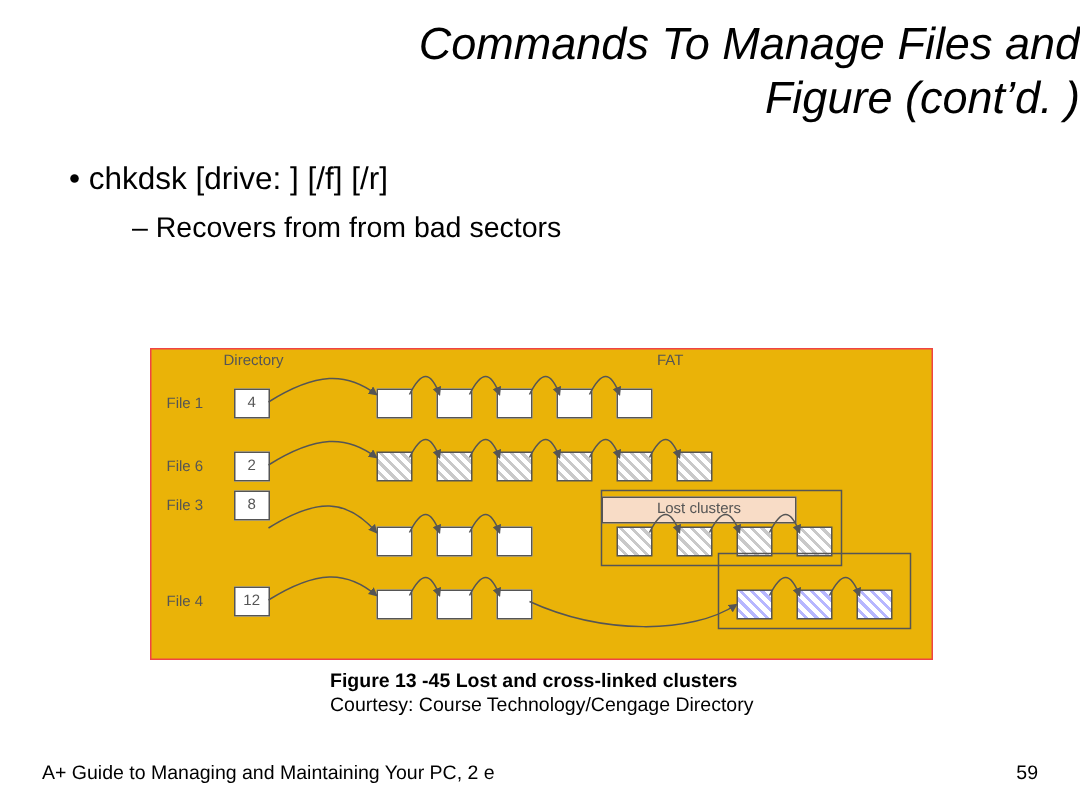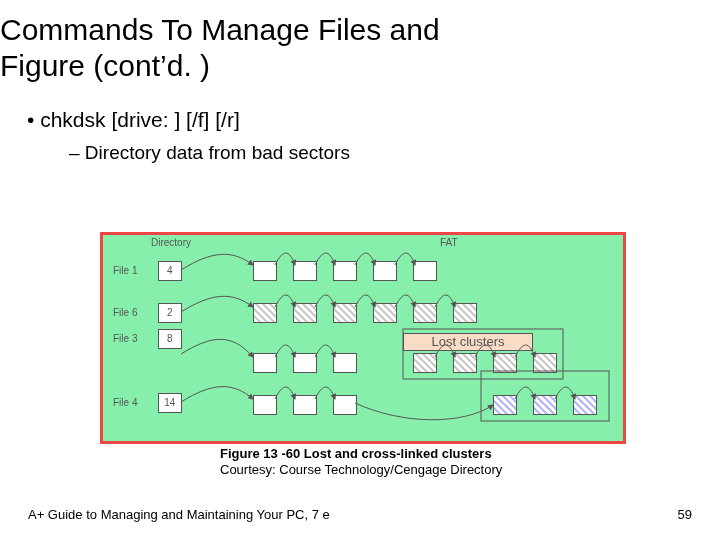--- a/index.html
+++ b/index.html
@@ -12,28 +12,30 @@
     color: #000;
     position: relative;
   }
   .slide {
     width: 720px;
     height: 540px;
     position: relative;
     box-sizing: border-box;
   }
   .title {
-    text-align: left;
+    text-align: right;
     font-size: 30px;
     font-weight: 400;
     padding-top: 12px;
     line-height: 1.2;
+    font-style: italic;
   }
   .body {
     padding: 24px 40px 0 27px;
+    margin-left: 19px;
   }
   .b1 {
     font-size: 21px;
     margin-bottom: 10px;
   }
   .b1::before {
     content: "• ";
   }
   .b2 {
     font-size: 19px;
@@ -63,22 +65,22 @@
     font-size: 13px;
   }
 
   
   .fig {
     position: absolute;
     left: 100px;
     top: 232px;
     width: 520px;
     height: 206px;
-    background: #86efac;
-    border: 3px solid #ef4444;
+    background: #eab308;
+    border: 1px solid #ef4444;
     font-size: 10px;
     color: #555;
   }
   .dir-label { position:absolute; left:48px; top:2px; }
   .fat-label { position:absolute; left:290px; top:2px;margin-left:47px; }
   .row {
     position: absolute;
     left: 10px;
     height: 30px;
   }
@@ -100,21 +102,21 @@
     background: repeating-linear-gradient(45deg,#fff 0 3px,#c9c9c9 3px 5px);
   }
   .cluster.linked {
     background: repeating-linear-gradient(45deg,#fff 0 3px,#b7b7ff 3px 5px);
   }
 
   .box-label {
     position:absolute;
     border:1px solid #555;
     background:#f8dcc6;
-    font-size:13px;
+    font-size:10px;
     color:#555;
     text-align:center;
     line-height:14px;
     padding:1px 4px;
   }
 </style>
 </head>
 <body>
 
 <div class="slide">
@@ -122,21 +124,21 @@
   <div class="title">
     <span>Commands To Manage Files and</span><br>
     <span>Figure (cont’d. )</span>
   </div>
 
   <div class="body">
     <div class="b1">
       <span>chkdsk [drive: ] [/f] [/r]</span>
     </div>
     <div class="b2">
-      <span>Directory data from bad sectors</span>
+      <span>Recovers from from bad sectors</span>
     </div>
   </div>
 
   <div class="fig">
     <span class="dir-label">Directory</span>
     <span class="fat-label">FAT</span>
 
     <div class="row" style="top:26px">
       <span class="row-name">File 1</span>
       <span class="dir-cell">4</span>
@@ -144,21 +146,21 @@
     <div class="row" style="top:68px">
       <span class="row-name">File 6</span>
       <span class="dir-cell">2</span>
     </div>
     <div class="row" style="top:94px">
       <span class="row-name">File 3</span>
       <span class="dir-cell">8</span>
     </div>
     <div class="row" style="top:158px">
       <span class="row-name">File 4</span>
-      <span class="dir-cell">14</span>
+      <span class="dir-cell">12</span>
     </div>
 
     <div class="cluster" style="left:150px;top:26px"></div>
     <div class="cluster" style="left:190px;top:26px"></div>
     <div class="cluster" style="left:230px;top:26px"></div>
     <div class="cluster" style="left:270px;top:26px"></div>
     <div class="cluster" style="left:310px;top:26px"></div>
 
     <div class="cluster hatched" style="left:150px;top:68px"></div>
     <div class="cluster hatched" style="left:190px;top:68px"></div>
@@ -221,19 +223,19 @@
         <path d="M412,164 C420,148 426,148 432,164"></path>
         <path d="M452,164 C460,148 466,148 472,164"></path>
       </g>
 
       <rect x="300" y="94" width="160" height="50" fill="none" stroke="#555"></rect>
       <rect x="378" y="136" width="128" height="50" fill="none" stroke="#555"></rect>
     </svg>
   </div>
 
   <div class="caption">
-    <strong>Figure 13 -60 Lost and cross-linked clusters</strong><br>
+    <strong>Figure 13 -45 Lost and cross-linked clusters</strong><br>
     <span>Courtesy: Course Technology/Cengage Directory</span>
   </div>
 
-  <div class="footer-left">A+ Guide to Managing and Maintaining Your PC, 7 e</div>
+  <div class="footer-left">A+ Guide to Managing and Maintaining Your PC, 2 e</div>
   <div class="footer-right">59</div>
 </div>
 
 </body></html>

